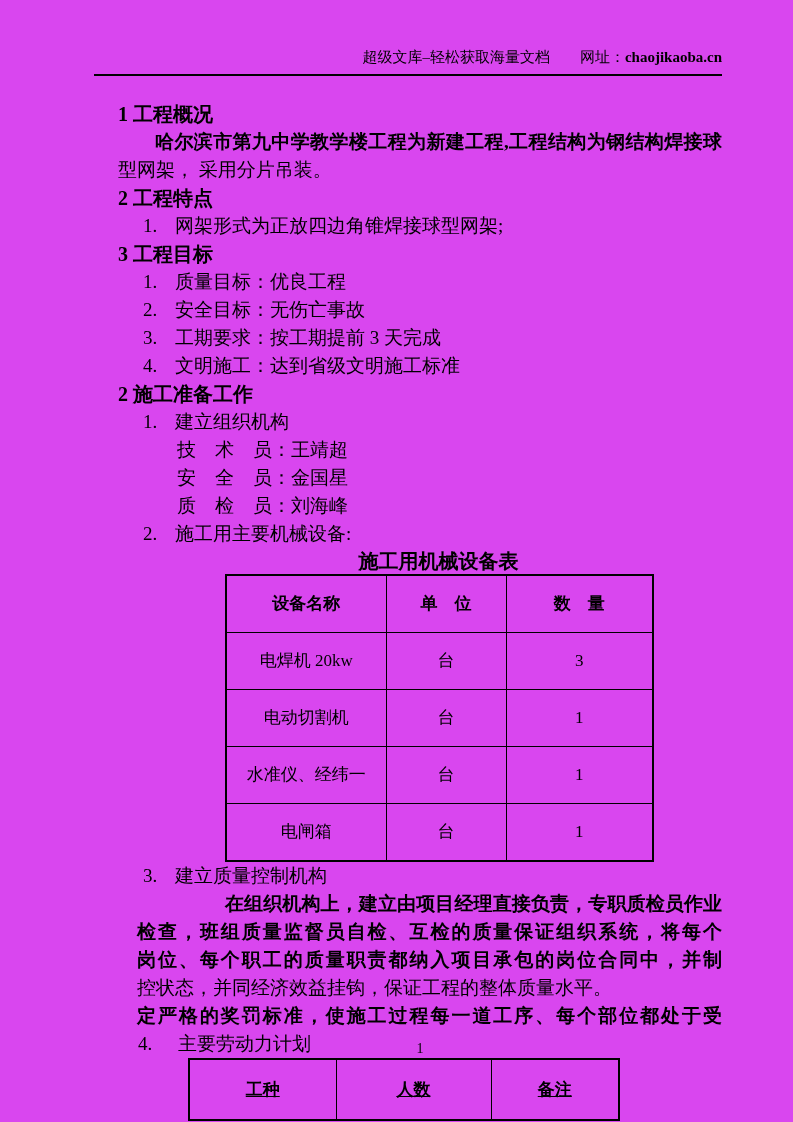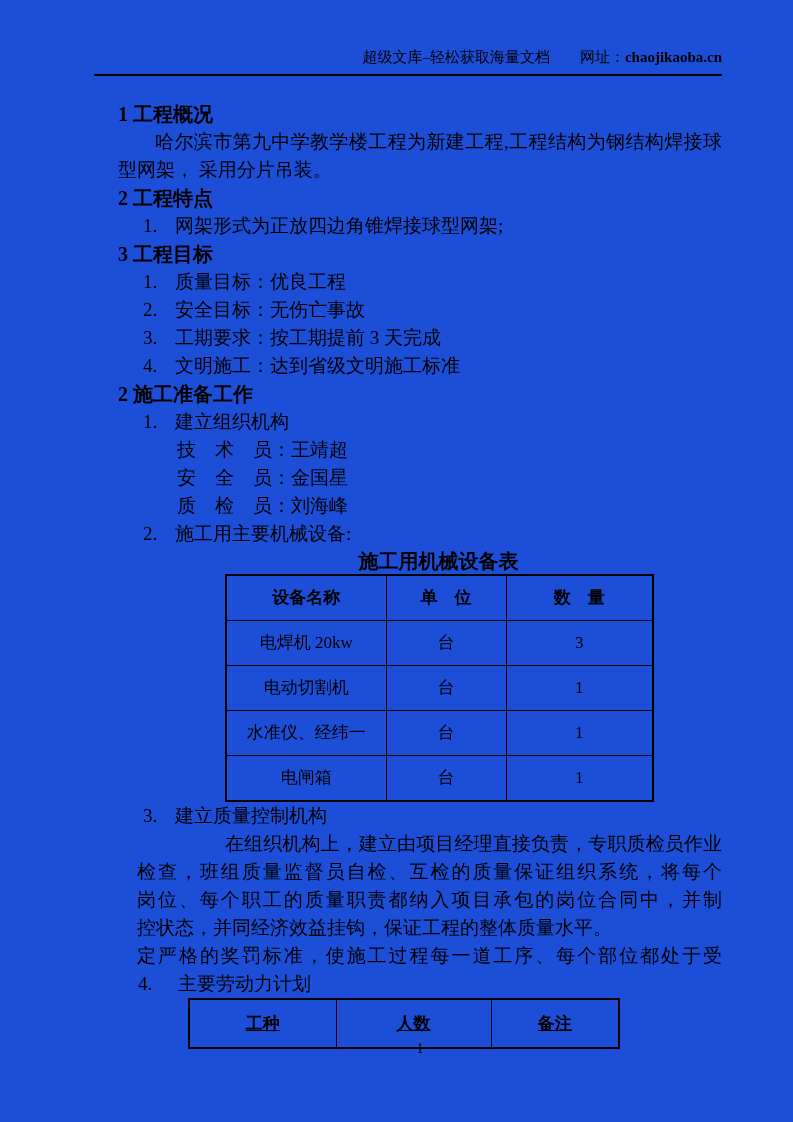--- a/index.html
+++ b/index.html
@@ -1,17 +1,17 @@
 <!DOCTYPE html>
 <html><head>
 <meta charset="utf-8">
 <style>
   html,body { margin:0; padding:0; background:#fff; }
   .page {
-    position:relative; width:793px; height:1122px; background:#1d4ed8;
+    position:relative; width:793px; height:1122px; background:#d946ef;
     overflow:hidden; color:#000;
     font-family:"Liberation Serif","DejaVu Serif",serif;
   }
 
   
   .site-header {
     position:absolute; left:94px; top:44px; width:628px;
     text-align:right; font-size:15px; line-height:26px;
     border-bottom:2px solid #000; padding-bottom:4px;
     white-space:nowrap;
@@ -20,39 +20,39 @@
   .site-header .url { font-weight:bold; }
 
   
   .content {
     position:absolute; left:118px; top:100px; width:604px;
     font-size:19px; line-height:28px;
   }
   .h { font-weight:bold; font-size:20px; }
   .p-line { }
   .indent { text-indent:37px; }
-  .fill { text-align-last:justify; }
+  .fill { text-align-last:justify;font-weight:bold; }
   .item { padding-left:25px; }
   .item .num { display:inline-block; width:32px; }
   .item4 { padding-left:20px; }
   .item4 .num { display:inline-block; width:40px; }
   .staff { padding-left:59px; }
   .gap-top { }
   .qc-para { margin-left:19px; }
   .qc-para .first { text-indent:88px; }
 
   
   .table-title { font-weight:bold; font-size:20px; line-height:26px; text-align:center; }
   .tt-equip { width:427px; margin-left:107px; }
   .tt-labor { width:604px; }
 
   
   table { border-collapse:collapse; table-layout:fixed; text-align:center;
           font-size:17px; border:2px solid #000; }
-  th,td { border:1px solid #000; padding:10px; vertical-align:middle; }
+  th,td { border:1px solid #000; padding:16px; vertical-align:middle; }
   th { font-weight:bold; }
   table.equipment { width:427px; margin-left:107px; }
   .equipment th,.equipment td { height:24px; line-height:24px; }
   .equipment col.c1 { width:160px; } .equipment col.c2 { width:120px; } .equipment col.c3 { width:147px; }
   table.labor { width:430px; margin-left:70px; }
   .labor th { height:27px; line-height:27px;text-decoration:underline; }
   .labor col.c1 { width:147px; } .labor col.c2 { width:155px; } .labor col.c3 { width:128px; }
 
   
   .page-number {

